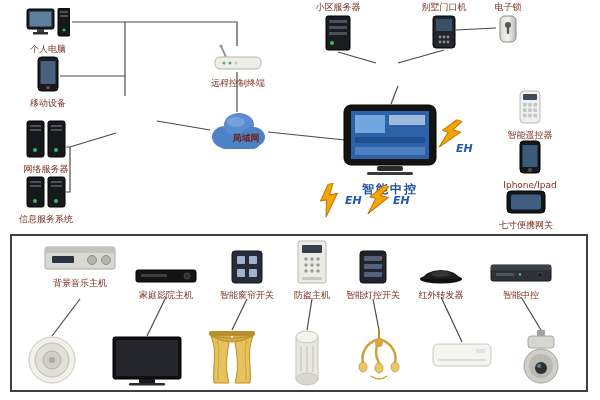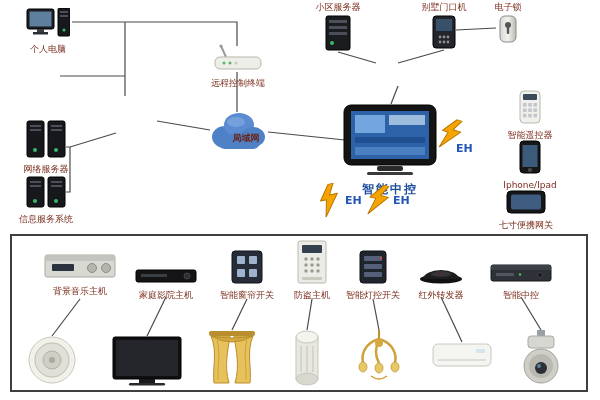--- a/index.html
+++ b/index.html
@@ -5,21 +5,21 @@
   * { margin:0; padding:0; box-sizing:border-box; }
   html,body { width:600px; height:400px; }
   body { font-family:"DejaVu Sans","Liberation Sans",sans-serif; background:#ffffff; }
   .canvas { position:relative; width:600px; height:400px; background:#ffffff; overflow:hidden; }
   .wires { position:absolute; left:0; top:0; z-index:1; }
   .node { position:absolute; z-index:2; display:flex; flex-direction:column; align-items:center; }
   .lbl { font-size:9px; color:#7B2D1D; line-height:1.2; text-align:right; white-space:nowrap; margin-top:2px; }
   .label-top .lbl { margin-top:0; margin-bottom:2px; }
   .blue { color:#1D4E9E; font-weight:bold; }
   .cc-label { font-size:12px; letter-spacing:2px; }
-  .eh { position:absolute; z-index:3; font-size:11px; font-weight:bold; color:#2257B8; }
+  .eh { position:absolute; z-index:3; font-size:11px; font-weight:bold; font-style:italic; color:#2257B8; }
   .bolt { position:absolute; z-index:3; }
   .bbox { position:absolute; left:10px; top:234px; width:578px; height:158px; border:2px solid #3F3F3F; z-index:1; background:transparent; }
   .cloud-lbl { position:absolute; left:16px; right:0; top:22px; text-align:center; font-size:9px; color:#6B2418; z-index:3; font-weight:bold; }
   .cloud-node { position:relative; }
 </style>
 </head>
 <body>
 
 <div class="canvas">
 
@@ -56,20 +56,30 @@
         <rect x="7" y="24" width="15" height="2.5" fill="#2c2f35"></rect>
         <rect x="32" y="0" width="12" height="28" rx="1.5" fill="#17181c" stroke="#000"></rect>
         <rect x="34" y="3" width="8" height="2" fill="#4a4f59"></rect>
         <rect x="34" y="7" width="8" height="2" fill="#4a4f59"></rect>
         <circle cx="38" cy="22" r="1.5" fill="#3b6"></circle>
       </svg>
     </span>
     <div class="lbl">个人电脑</div>
   </div>
 
+  <div class="node" style="left:20px;top:56px;width:56px">
+    <span>
+      <svg width="22" height="36" viewBox="0 0 22 36">
+        <rect x="1" y="1" width="20" height="34" rx="3.5" fill="#1a1b1f" stroke="#000"></rect>
+        <rect x="3.5" y="5" width="15" height="23" fill="#48617c"></rect>
+        <circle cx="11" cy="31.5" r="1.8" fill="#555"></circle>
+      </svg>
+    </span>
+    <div class="lbl">移动设备</div>
+  </div>
 
   <div class="node" style="left:14px;top:120px;width:64px">
     <span>
       <svg width="40" height="38" viewBox="0 0 40 38">
         <rect x="1" y="1" width="17" height="36" rx="2" fill="#17181c" stroke="#000"></rect>
         <rect x="22" y="1" width="17" height="36" rx="2" fill="#17181c" stroke="#000"></rect>
         <rect x="4" y="5" width="11" height="2" fill="#4a4f59"></rect>
           <rect x="4" y="9" width="11" height="2" fill="#4a4f59"></rect>
         <rect x="25" y="5" width="11" height="2" fill="#4a4f59"></rect>
           <rect x="25" y="9" width="11" height="2" fill="#4a4f59"></rect>
@@ -246,21 +256,21 @@
 
   <span class="bolt" style="left:368px;top:184px;transform:rotate(14deg)">
     <svg width="20" height="32" viewBox="0 0 20 32">
       <polygon points="12,0 1,15 7,15 3,32 19,11 11,11 17,0" fill="#F6A500" stroke="#B87400" stroke-width="1" stroke-linejoin="round"></polygon>
     </svg>
   </span>
   <span class="eh" style="left:393px;top:194px">EH</span>
 
   <div class="bbox"></div>
 
-  <div class="node" style="left:42px;top:252px;width:76px">
+  <div class="node" style="left:42px;top:244px;width:76px">
     <span>
       <svg width="72" height="28" viewBox="0 0 72 28">
         <rect x="1" y="3" width="70" height="22" rx="2" fill="#d9d9d4" stroke="#a9a9a2"></rect>
         <rect x="1" y="3" width="70" height="6" fill="#c4c4be"></rect>
         <rect x="8" y="12" width="22" height="7" rx="1" fill="#2b3340"></rect>
         <circle cx="48" cy="16" r="4.5" fill="#b5b5ae" stroke="#8d8d86"></circle>
         <circle cx="62" cy="16" r="4.5" fill="#b5b5ae" stroke="#8d8d86"></circle>
       </svg>
     </span>
     <div class="lbl">背景音乐主机</div>

